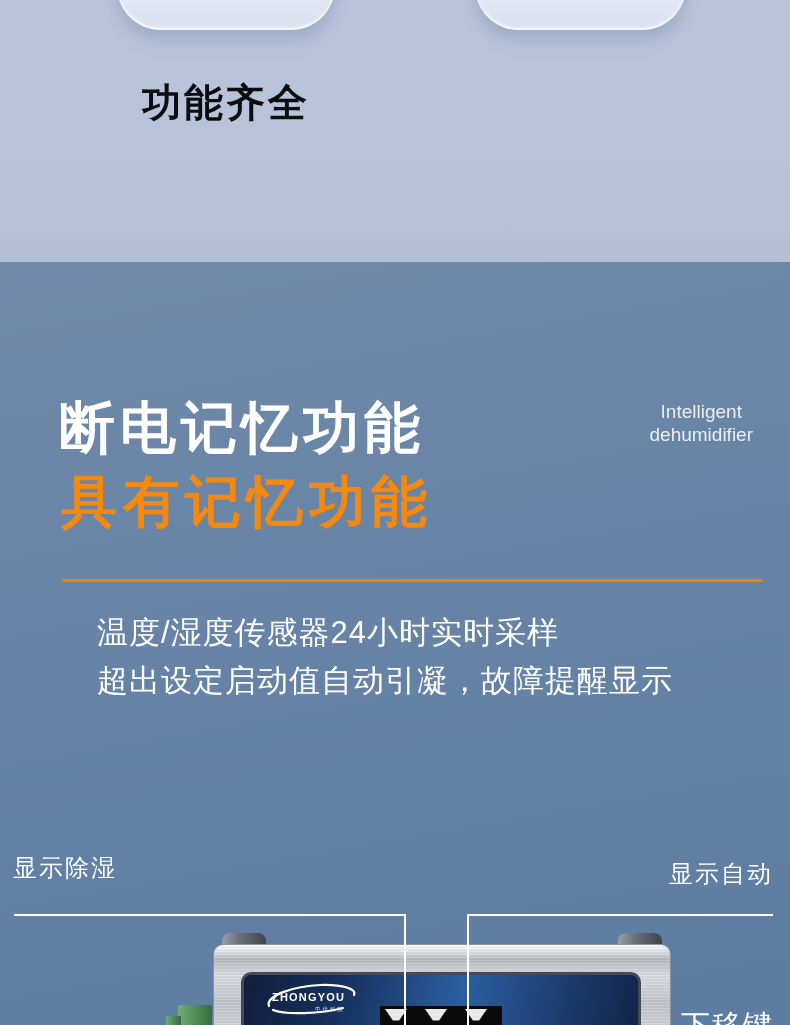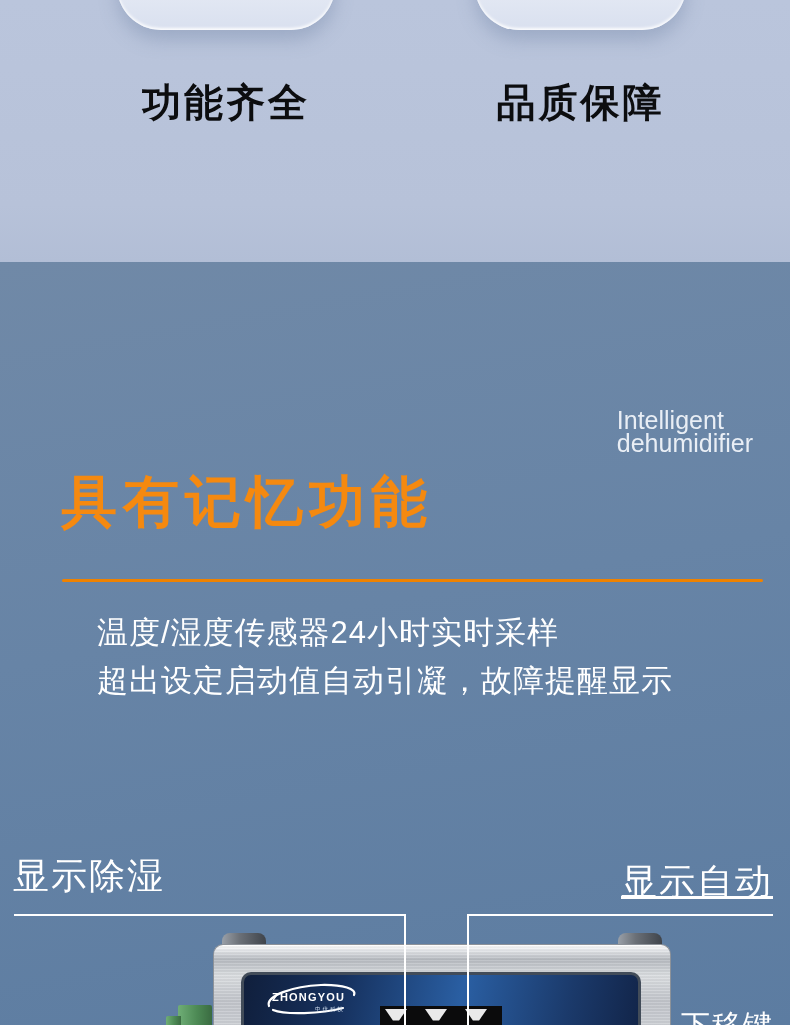--- a/index.html
+++ b/index.html
@@ -34,34 +34,34 @@
   .abs{position:absolute;}
   .title-line1{
     left:59px;top:129px;font-size:56px;font-weight:900;color:#ffffff;
     letter-spacing:5px;white-space:nowrap;
   }
   .title-line2{
     left:61px;top:203px;font-size:56px;font-weight:700;color:#f5890f;
     letter-spacing:6px;white-space:nowrap;
   }
   .tagline-en{
-    right:37px;top:147px;text-align:left;color:#e9eef5;
-    font-size:25px;line-height:23px;font-weight:400;
+    right:37px;top:138px;text-align:center;color:#e9eef5;
+    font-size:19px;line-height:23px;font-weight:400;
   }
   .divider{
     left:62px;top:317px;width:701px;height:3px;background:#ef8200;border-radius:2px;
   }
   .desc-line{left:57px;font-size:31px;font-weight:400;color:#ffffff;letter-spacing:1px;white-space:nowrap;margin-left:40px;}
   .desc-line.l1{top:350px;}
   .desc-line.l2{top:398px;}
 
   
-  .callout-label{font-size:36px;color:#ffffff;font-weight:500;letter-spacing:2px;white-space:nowrap;}
+  .callout-label{font-size:24px;color:#ffffff;font-weight:500;letter-spacing:2px;white-space:nowrap;}
   .callout-left-label{left:13px;top:590px;}
-  .callout-right-label{right:17px;top:596px;text-decoration:underline;}
+  .callout-right-label{right:17px;top:596px;}
   .callout-bottomright-label{left:681px;top:744px;font-size:29px;}
   .cline{background:#ffffff;z-index:30;}
   .cl-h-left{left:14px;top:652px;width:392px;height:2px;}
   .cl-v-left{left:404px;top:652px;width:2px;height:111px;}
   .cl-h-right{left:467px;top:652px;width:306px;height:2px;}
   .cl-v-right{left:467px;top:652px;width:2px;height:111px;}
 
   
   .device{position:absolute;left:16px;top:0;width:790px;height:763px;z-index:10;}
   .ear{
@@ -105,25 +105,25 @@
 </style>
 </head>
 <body>
 
 <div class="page">
 
   <div class="top-section">
     <div class="promo-card left"></div>
     <div class="promo-card right"></div>
     <div class="promo-label left">功能齐全</div>
-    <div class="promo-label right">品质保障</div>
   </div>
 
   <div class="feature-section">
 
+    <div class="abs title-line1">断电记忆功能</div>
     <div class="abs title-line2">具有记忆功能</div>
 
     <div class="abs tagline-en">
       <div>Intelligent</div>
       <div>dehumidifier</div>
     </div>
 
     <div class="abs divider"></div>
 
     <div class="abs desc-line l1">温度/湿度传感器24小时实时采样</div>

